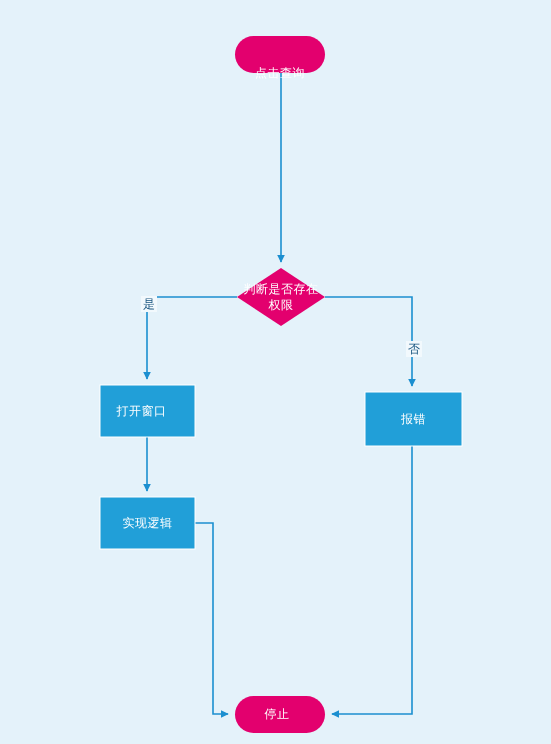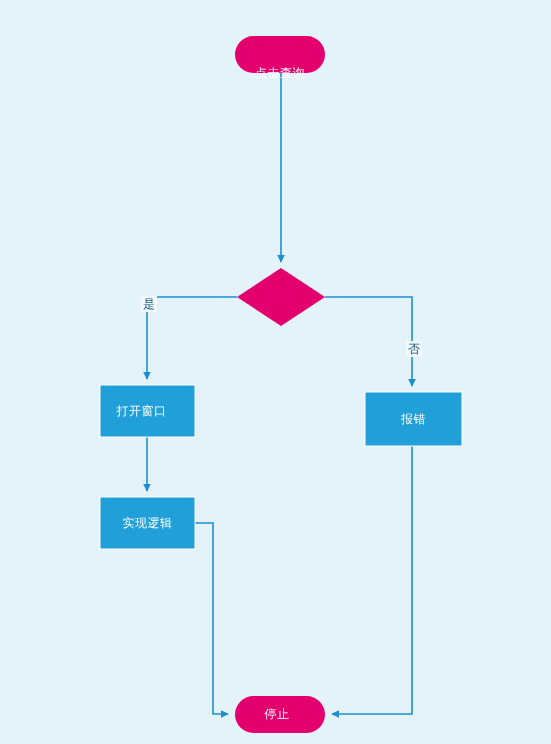--- a/index.html
+++ b/index.html
@@ -76,20 +76,22 @@
 
     <rect x="365" y="392" width="97" height="54" fill="#219fd8" stroke="#ffffff" stroke-width="1"></rect>
 
     <rect x="100" y="497" width="95" height="52" fill="#219fd8" stroke="#ffffff" stroke-width="1"></rect>
 
     <rect x="235" y="696" width="90" height="37" rx="18.5" ry="18.5" fill="#e3006e"></rect>
   </svg>
 
   <div class="node-label" style="left:235px; top:46px; width:90px;margin-top:19px;">点击查询</div>
 
+  <div class="node-label" style="left:231px; top:281px; width:100px;">判断是否存在
+权限</div>
 
   <div class="node-label" style="left:100px; top:403px; width:83px;">打开窗口</div>
 
   <div class="node-label" style="left:365px; top:411px; width:97px;">报错</div>
 
   <div class="node-label" style="left:100px; top:515px; width:95px;">实现逻辑</div>
 
   <div class="node-label" style="left:235px; top:706px; width:84px;">停止</div>
 
   <div class="edge-label" style="left:141px; top:296px;">是</div>

